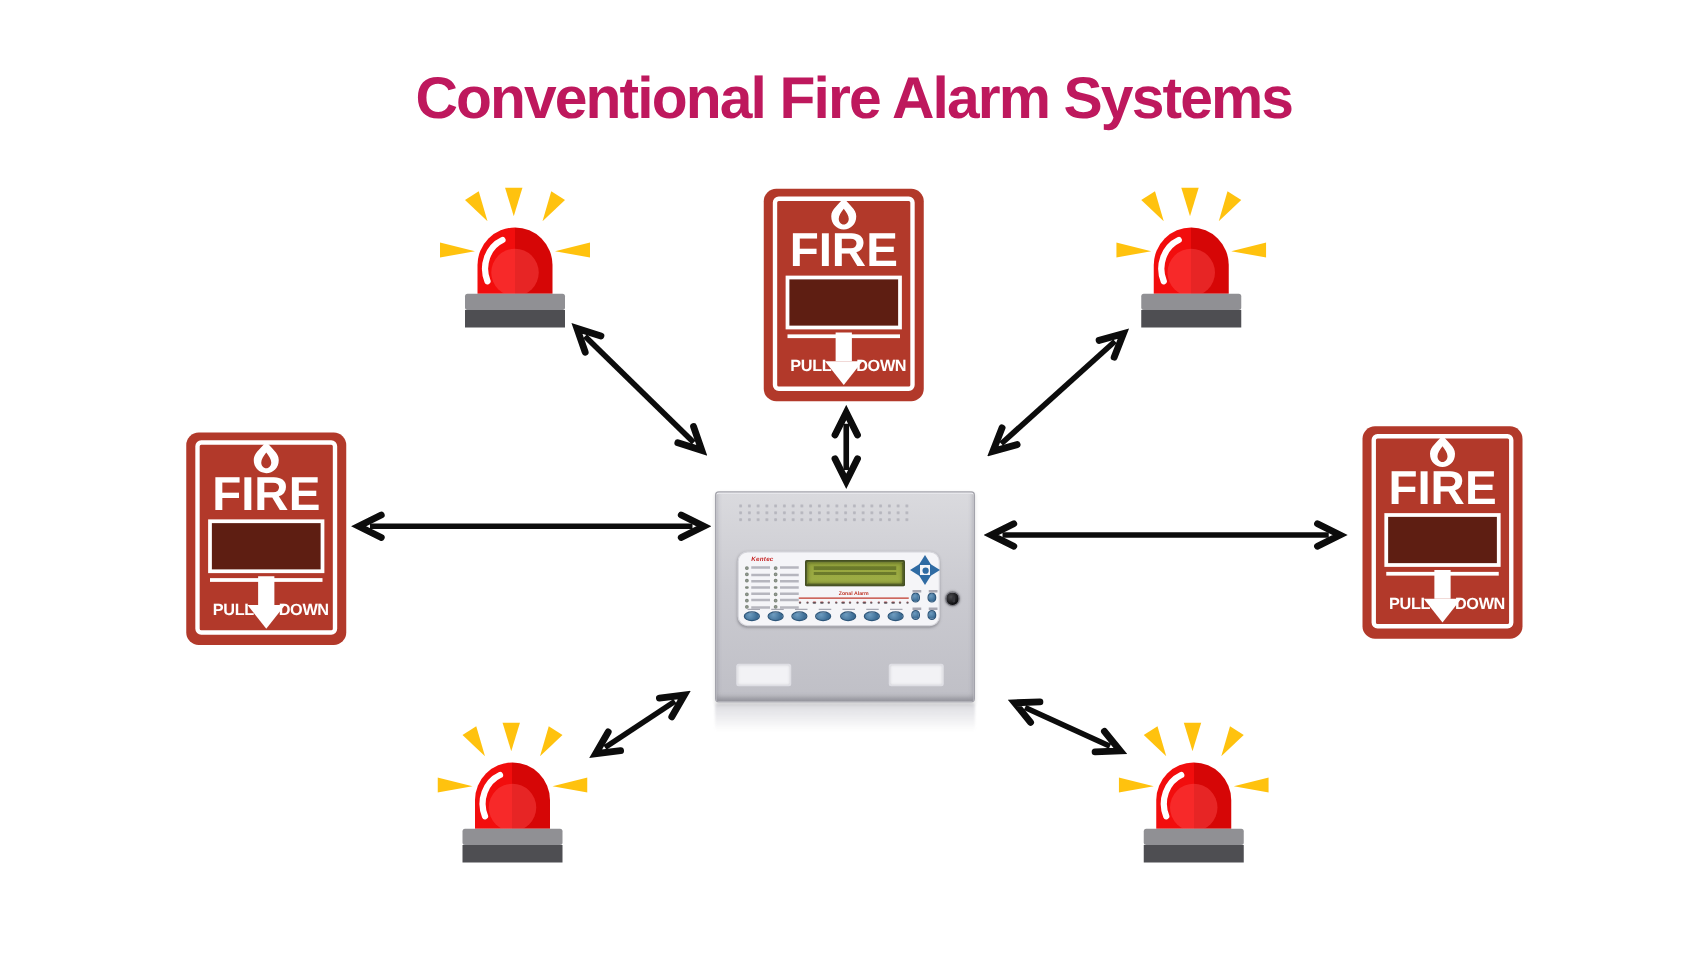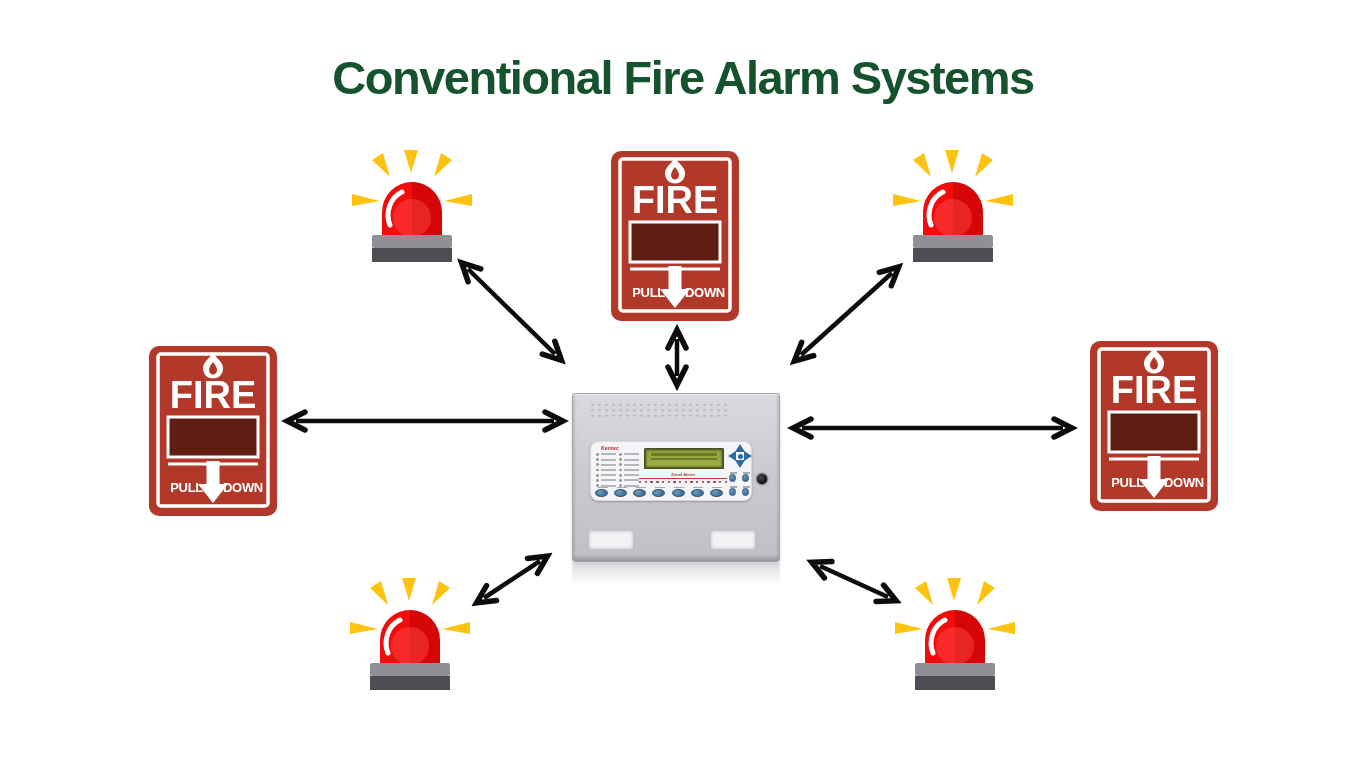--- a/index.html
+++ b/index.html
@@ -2,21 +2,21 @@
 <html><head>
 <meta charset="utf-8">
 <style>
   * { margin:0; padding:0; box-sizing:border-box; }
   html,body { width:1366px; height:768px; background:#ffffff; overflow:hidden;
               font-family:"Liberation Sans", sans-serif; }
   .stage { position:absolute; left:0; top:0; width:1366px; height:768px; }
 
   
   .title { position:absolute; left:0; top:50px; width:100%; text-align:center;
-           font-size:47px; font-weight:bold; letter-spacing:-1.5px; color:#14532d; }
+           font-size:47px; font-weight:bold; letter-spacing:-1.5px; color:#be185d; }
 
   
   svg.overlay { position:absolute; left:0; top:0; width:1366px; height:768px; }
 
   
   .dev { position:absolute; }
   .siren-svg { width:120px; height:115px; display:block; }
   .station-svg { width:130px; height:172px; display:block; }
 
   

